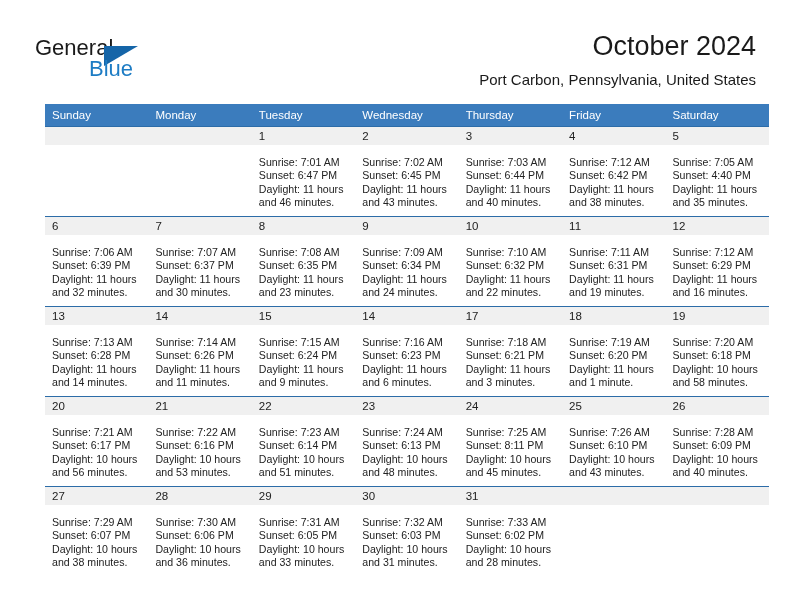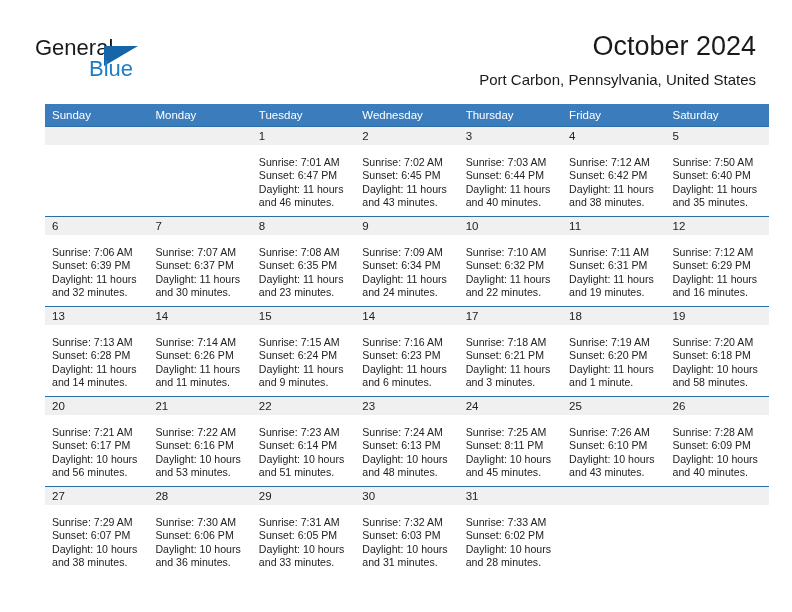--- a/index.html
+++ b/index.html
@@ -193,22 +193,22 @@
             <div class="daynum">4</div>
             <div class="details">
               <div>Sunrise: 7:12 AM</div>
               <div>Sunset: 6:42 PM</div>
               <div class="dl">Daylight: 11 hours and 38 minutes.</div>
             </div>
           </td>
           <td>
             <div class="daynum">5</div>
             <div class="details">
-              <div>Sunrise: 7:50 AM</div>
-              <div>Sunset: 6:40 PM</div>
+              <div>Sunrise: 7:05 AM</div>
+              <div>Sunset: 4:40 PM</div>
               <div class="dl">Daylight: 11 hours and 35 minutes.</div>
             </div>
           </td>
         </tr>
         <tr class="week">
           <td>
             <div class="daynum">6</div>
             <div class="details">
               <div>Sunrise: 7:06 AM</div>
               <div>Sunset: 6:39 PM</div>

